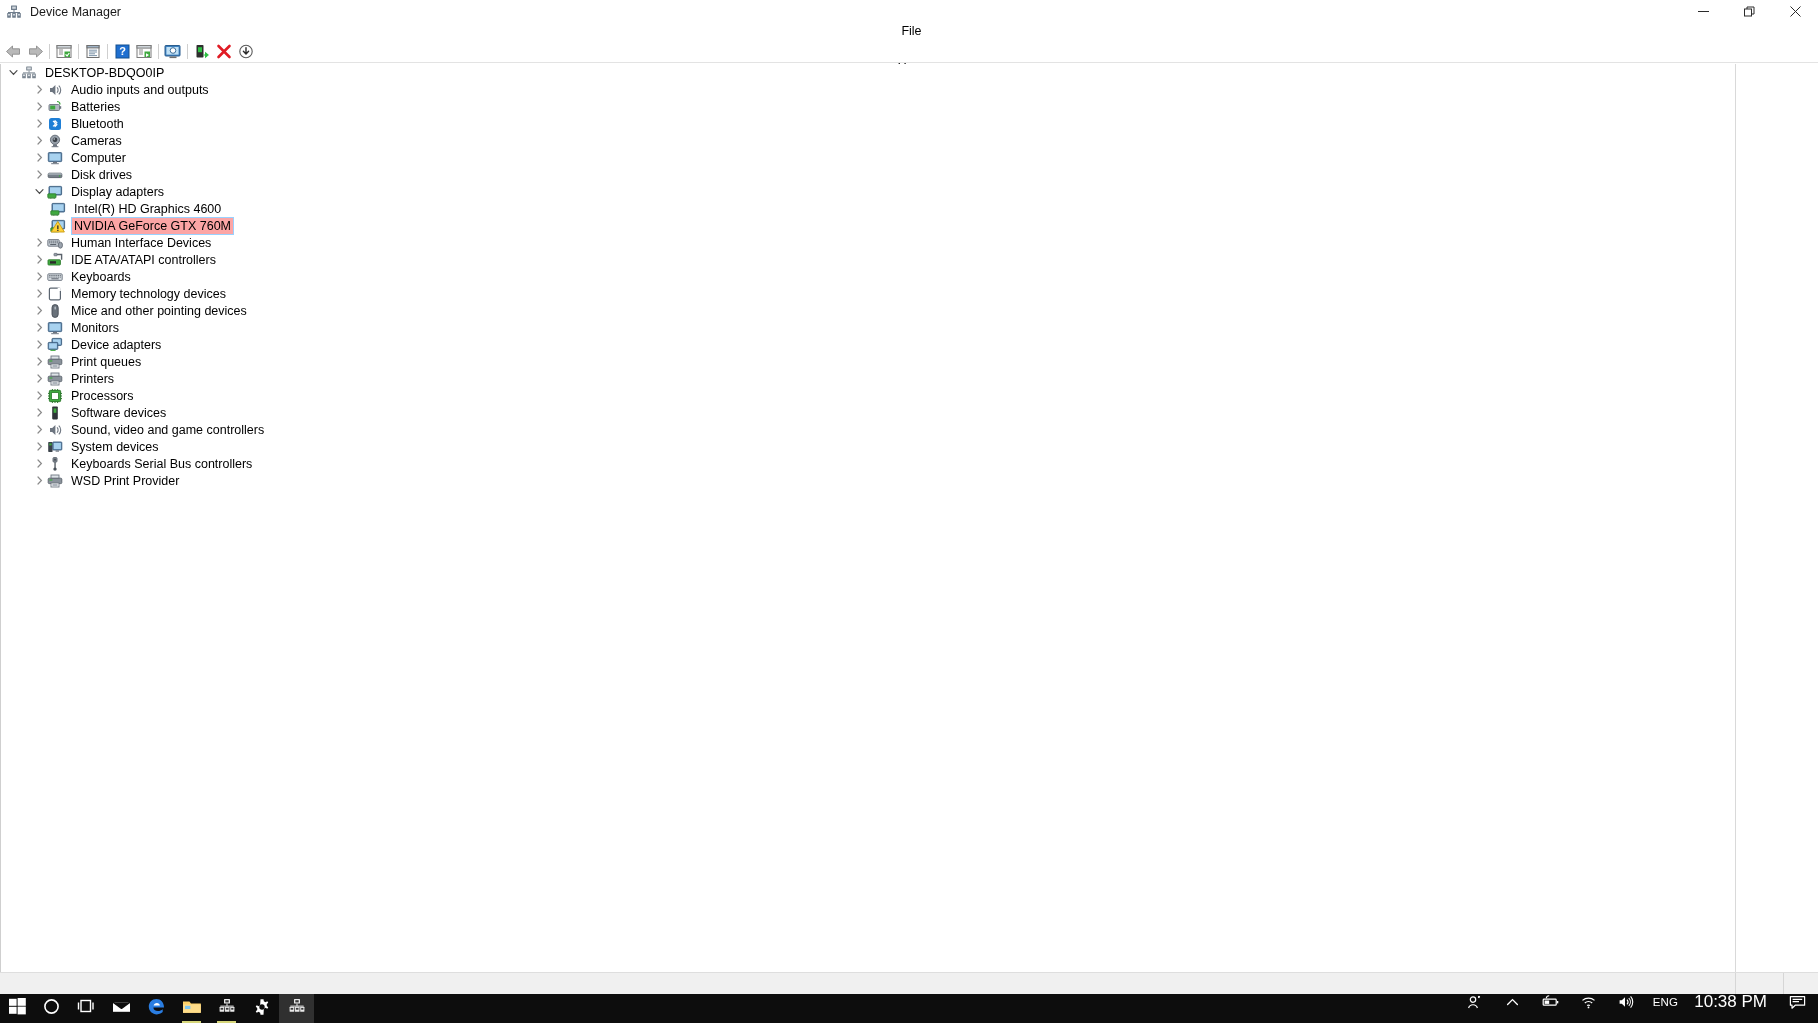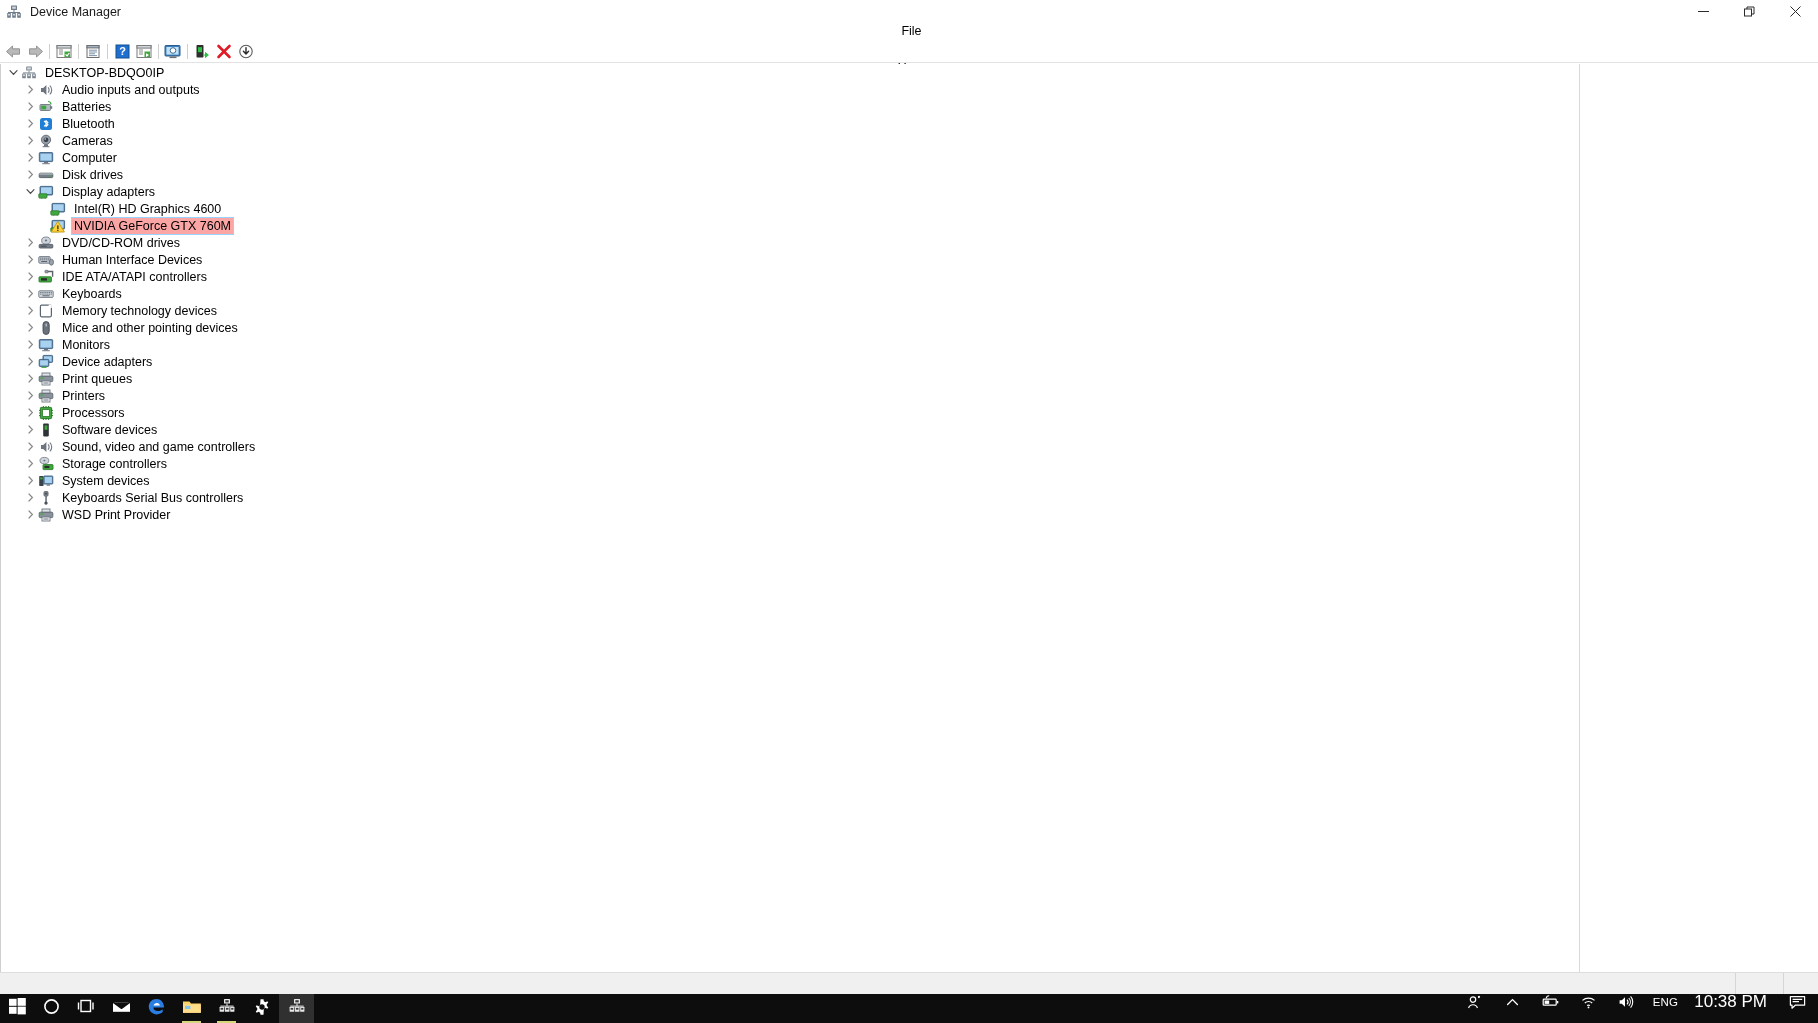--- a/index.html
+++ b/index.html
@@ -103,21 +103,21 @@
     width: 1px; height: 15px;
     background: #cfcfcf;
     margin: 0 3px;
     flex: none;
   }
 
   
   .treeview {
     position: absolute;
     left: 0; top: 64px;
-    width: 1580px;
+    width: 1736px;
     height: 908px;
     background: #ffffff;
     overflow: hidden;
     box-sizing: border-box;
     border-left: 1px solid #cfcfcf;
     border-right: 1px solid #d9d9d9;
   }
   .tree-row {
     height: 17px;
     display: flex;
@@ -147,21 +147,21 @@
   }
   .tree-row.selected .tlabel {
     background: #fca5a5;
     border: 1px solid #99d1ff;
     padding: 0 2px;
     margin: -1px 0;
   }
 
   
   .d0 { padding-left: 4px; }
-  .d1 { padding-left: 21px; }
+  .d1 { padding-left: 30px; }
   .d2 { padding-left: 49px; }
 
   
   .statusbar {
     position: absolute;
     left: 0; top: 972px;
     width: 1818px;
     height: 22px;
     background: #f0f0f0;
     border-top: 1px solid #dedede;
@@ -519,36 +519,20 @@
           <rect x="3" y="3.3" width="10.6" height="6.6" fill="#a8d2ef"></rect>
           <rect x="0.8" y="9.8" width="8.2" height="4" rx="0.6" fill="#3fa93f" stroke="#2c7a2c" stroke-width="0.8"></rect>
           <path d="M7.8 3.4 L14.4 14 L1.2 14 Z" fill="#ffd23a" stroke="#c89a10" stroke-width="0.9" stroke-linejoin="round"></path>
           <rect x="7.2" y="7.4" width="1.3" height="3.6" fill="#2b2b2b"></rect>
           <rect x="7.2" y="11.7" width="1.3" height="1.3" fill="#2b2b2b"></rect>
         </svg>
       </div>
       <div class="tlabel">NVIDIA GeForce GTX 760M</div>
     </div>
 
-    <div class="tree-row d1">
-      <div class="tw">
-        <svg width="9" height="9" viewBox="0 0 9 9">
-            <path d="M3 1 L6.4 4.5 L3 8" fill="none" stroke="#8a8a8a" stroke-width="1.2" stroke-linecap="round"></path>
-          </svg>
-      </div>
-      <div class="tnode-icon">
-        <svg width="16" height="16" viewBox="0 0 16 16">
-          <ellipse cx="8" cy="5.6" rx="4.4" ry="3.6" fill="#cdd4db" stroke="#7a828b" stroke-width="0.9"></ellipse>
-          <ellipse cx="8" cy="5.6" rx="1.2" ry="1" fill="#6d7580"></ellipse>
-          <rect x="1.2" y="9.4" width="13.6" height="3.6" rx="0.8" fill="#767f89" stroke="#525a63" stroke-width="0.9"></rect>
-          <rect x="2.6" y="10.6" width="6" height="1.2" fill="#4a525a"></rect>
-        </svg>
-      </div>
-      <div class="tlabel">DVD/CD-ROM drives</div>
-    </div>
 
     <div class="tree-row d1">
       <div class="tw">
         <svg width="9" height="9" viewBox="0 0 9 9">
             <path d="M3 1 L6.4 4.5 L3 8" fill="none" stroke="#8a8a8a" stroke-width="1.2" stroke-linecap="round"></path>
           </svg>
       </div>
       <div class="tnode-icon">
         <svg width="16" height="16" viewBox="0 0 16 16">
           <rect x="0.8" y="4.6" width="11.4" height="6.6" rx="1" fill="#c3cad1" stroke="#6d7580" stroke-width="0.9"></rect>
@@ -740,36 +724,20 @@
       <div class="tnode-icon">
         <svg width="16" height="16" viewBox="0 0 16 16">
           <path d="M3 6 h2.2 L8.4 3 v10 L5.2 10 H3 Z" fill="#6d7580"></path>
           <path d="M10 5.4 a3.6 3.6 0 0 1 0 5.2" fill="none" stroke="#6d7580" stroke-width="1.1"></path>
           <path d="M11.8 3.6 a6 6 0 0 1 0 8.8" fill="none" stroke="#6d7580" stroke-width="1.1"></path>
         </svg>
       </div>
       <div class="tlabel">Sound, video and game controllers</div>
     </div>
 
-    <div class="tree-row d1">
-      <div class="tw">
-        <svg width="9" height="9" viewBox="0 0 9 9">
-            <path d="M3 1 L6.4 4.5 L3 8" fill="none" stroke="#8a8a8a" stroke-width="1.2" stroke-linecap="round"></path>
-          </svg>
-      </div>
-      <div class="tnode-icon">
-        <svg width="16" height="16" viewBox="0 0 16 16">
-          <ellipse cx="6.4" cy="4.6" rx="4.4" ry="3.2" fill="#cdd4db" stroke="#7a828b" stroke-width="0.9"></ellipse>
-          <ellipse cx="6.4" cy="4.6" rx="1.1" ry="0.8" fill="#6d7580"></ellipse>
-          <rect x="5" y="8.6" width="10" height="5" rx="0.7" fill="#3fa93f" stroke="#2c7a2c" stroke-width="0.9"></rect>
-          <rect x="6.4" y="9.9" width="5" height="2.2" fill="#2a2a2a"></rect>
-        </svg>
-      </div>
-      <div class="tlabel">Storage controllers</div>
-    </div>
 
     <div class="tree-row d1">
       <div class="tw">
         <svg width="9" height="9" viewBox="0 0 9 9">
             <path d="M3 1 L6.4 4.5 L3 8" fill="none" stroke="#8a8a8a" stroke-width="1.2" stroke-linecap="round"></path>
           </svg>
       </div>
       <div class="tnode-icon">
         <svg width="16" height="16" viewBox="0 0 16 16">
           <rect x="1.2" y="3" width="4.4" height="10" rx="0.7" fill="#3a424a"></rect>

